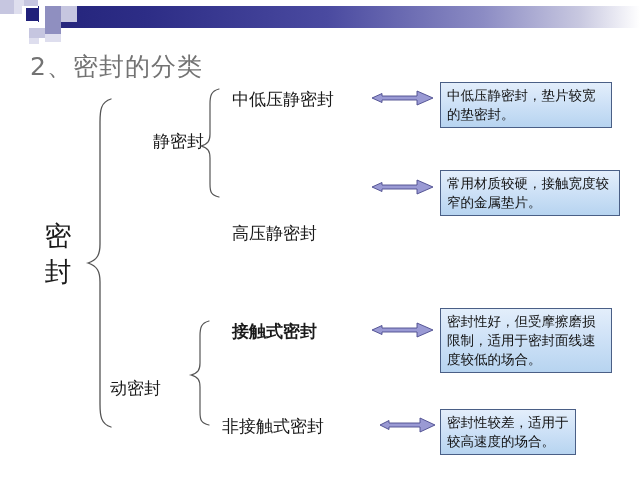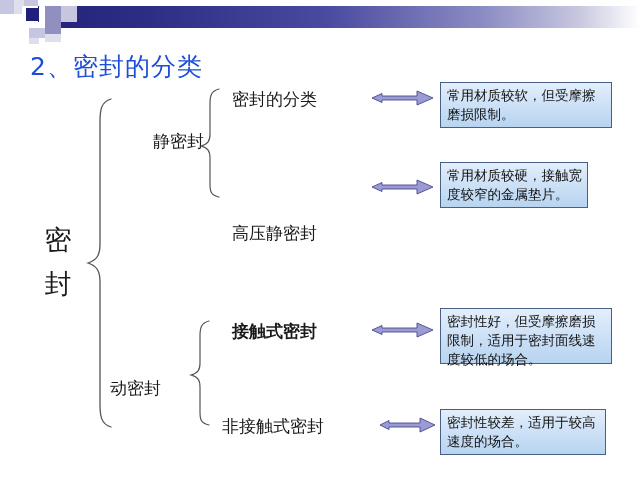--- a/index.html
+++ b/index.html
@@ -20,32 +20,32 @@
   .sq { position:absolute; }
   .sq-dark  { background:#20207a; }
   .sq-mid   { background:#8f8fc0; }
   .sq-light { background:#c6c6e0; }
   .sq-pale  { background:#dedeee; }
   .sq-white { background:#ffffff; }
 
   
   #slide-title {
     position:absolute; left:30px; top:50px;
-    font-size:25px; color:#1d4ed8; letter-spacing:1px;
+    font-size:25px; color:#737373; letter-spacing:1px;
     font-family:"DejaVu Sans","Liberation Sans",sans-serif;
     white-space:nowrap;
   }
 
   
   .node {
     position:absolute; color:#1a1a1a; white-space:nowrap;
     font-family:"DejaVu Sans","Liberation Sans",sans-serif;
   }
   #root-label {
-    left:40px; top:218px; font-size:27px; line-height:44px;
+    left:40px; top:218px; font-size:27px; line-height:36px;
     width:36px; text-align:center; white-space:normal; word-break:break-all;
   }
   .lvl2 { font-size:17px; }
   .lvl3 { font-size:17px; }
 
   
   .brace { position:absolute; }
 
   
   .arrow { position:absolute; }
@@ -99,40 +99,40 @@
 <div class="node lvl2" style="left:110px; top:365px;margin-top:12px;">动密封</div>
 
 <svg class="brace" style="left:196px; top:86px;" width="28" height="114" viewBox="0 0 28 114">
   <path d="M23 3 C15 5 14 10 14 18 L14 48 C14 55 12 58 5 60 C12 62 14 65 14 72 L14 98 C14 106 15 109 23 111" fill="none" stroke="#555555" stroke-width="1.2" stroke-linecap="round"></path>
 </svg>
 
 <svg class="brace" style="left:186px; top:318px;" width="28" height="110" viewBox="0 0 28 110">
   <path d="M23 3 C15 5 14 10 14 18 L14 45 C14 52 12 55 5 57 C12 59 14 62 14 69 L14 94 C14 102 15 105 23 107" fill="none" stroke="#555555" stroke-width="1.2" stroke-linecap="round"></path>
 </svg>
 
-<div class="node lvl3" style="left:232px; top:88px;">密封的分类</div>
+<div class="node lvl3" style="left:232px; top:88px;">中低压静密封</div>
 <div class="node lvl3" style="left:232px; top:174px;margin-top:48px;">高压静密封</div>
 <div class="node lvl3" style="left:232px; top:320px;font-weight:bold;">接触式密封</div>
 <div class="node lvl3" style="left:222px; top:415px;">非接触式密封</div>
 
 <svg class="arrow" style="left:372px; top:88px;" width="62" height="20" viewBox="0 0 62 20">
   <polygon points="0,10 10,5.5 10,8 45,8 45,3 61,10 45,17 45,12 10,12 10,14.5" fill="#9a9ad4" stroke="#4a4a8c" stroke-width="0.9" stroke-linejoin="round"></polygon>
 </svg>
 
 <svg class="arrow" style="left:372px; top:177px;" width="62" height="20" viewBox="0 0 62 20">
   <polygon points="0,10 10,5.5 10,8 45,8 45,3 61,10 45,17 45,12 10,12 10,14.5" fill="#9a9ad4" stroke="#4a4a8c" stroke-width="0.9" stroke-linejoin="round"></polygon>
 </svg>
 
 <svg class="arrow" style="left:372px; top:320px;" width="62" height="20" viewBox="0 0 62 20">
   <polygon points="0,10 10,5.5 10,8 45,8 45,3 61,10 45,17 45,12 10,12 10,14.5" fill="#9a9ad4" stroke="#4a4a8c" stroke-width="0.9" stroke-linejoin="round"></polygon>
 </svg>
 
 <svg class="arrow" style="left:380px; top:415px;" width="56" height="20" viewBox="0 0 56 20">
   <polygon points="0,10 9,5.5 9,8 40,8 40,3 55,10 40,17 40,12 9,12 9,14.5" fill="#9a9ad4" stroke="#4a4a8c" stroke-width="0.9" stroke-linejoin="round"></polygon>
 </svg>
 
-<div class="callout" style="left:440px; top:82px;  width:172px; height:46px;">常用材质较软，但受摩擦磨损限制。</div>
+<div class="callout" style="left:440px; top:82px;  width:172px; height:46px;">中低压静密封，垫片较宽的垫密封。</div>
 
-<div class="callout" style="left:440px; top:162px; width:148px; height:46px;">常用材质较硬，接触宽度较窄的金属垫片。</div>
+<div class="callout" style="left:440px; top:170px; width:180px; height:46px;">常用材质较硬，接触宽度较窄的金属垫片。</div>
 
-<div class="callout" style="left:440px; top:308px; width:172px; height:56px;">密封性好，但受摩擦磨损限制，适用于密封面线速度较低的场合。</div>
+<div class="callout" style="left:440px; top:308px; width:172px; height:65px;">密封性好，但受摩擦磨损限制，适用于密封面线速度较低的场合。</div>
 
-<div class="callout" style="left:440px; top:409px; width:166px; height:46px;">密封性较差，适用于较高速度的场合。</div>
+<div class="callout" style="left:440px; top:409px; width:136px; height:46px;">密封性较差，适用于较高速度的场合。</div>
 
 </body></html>

